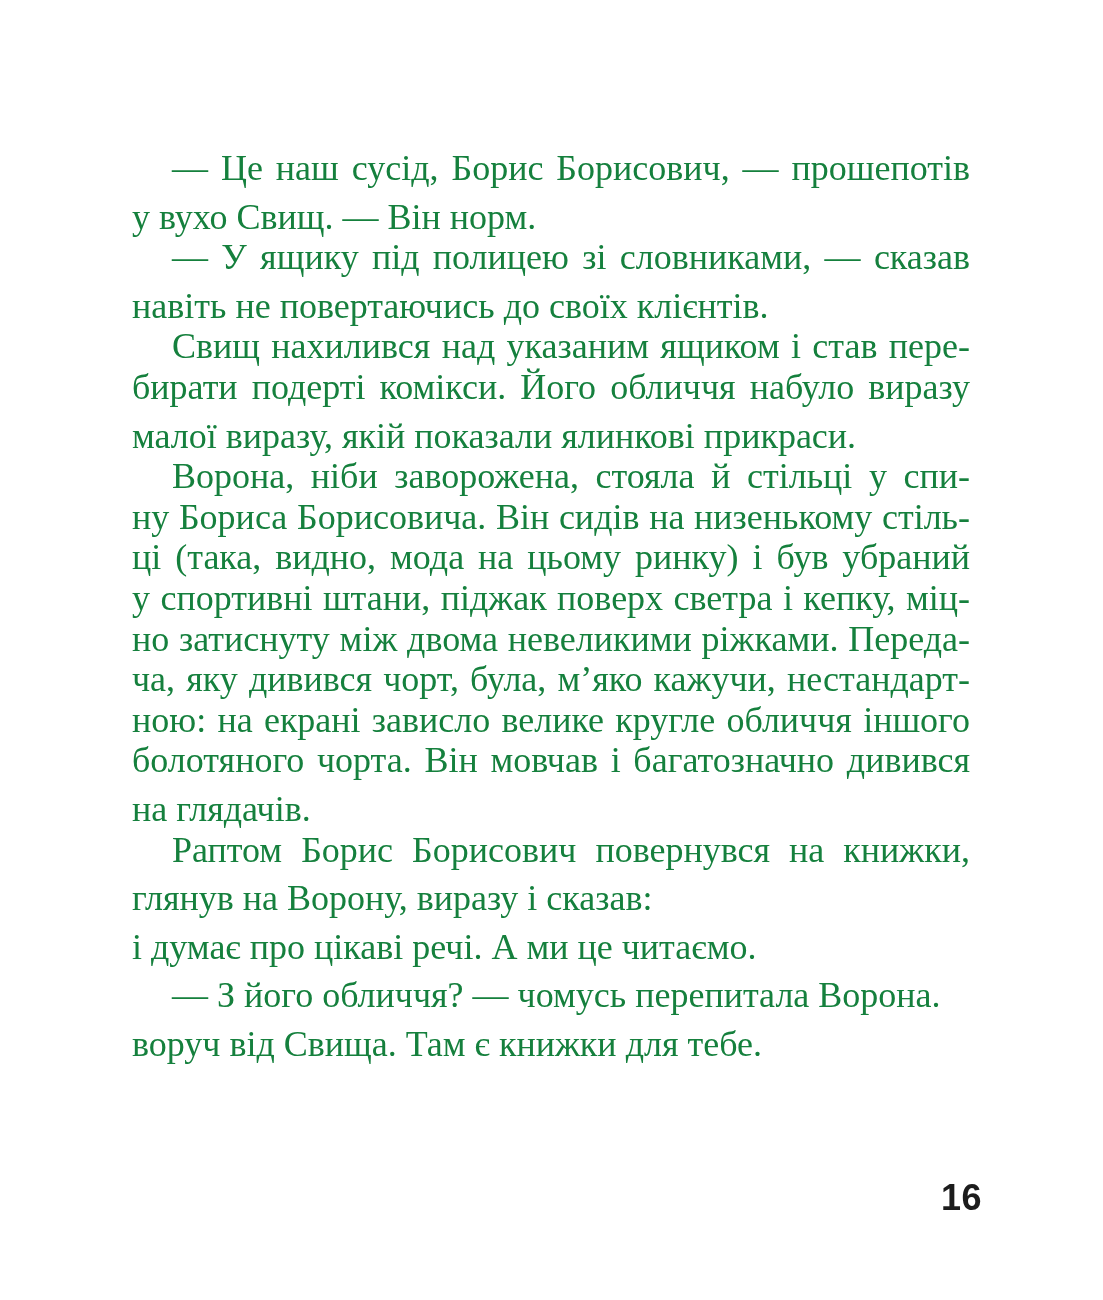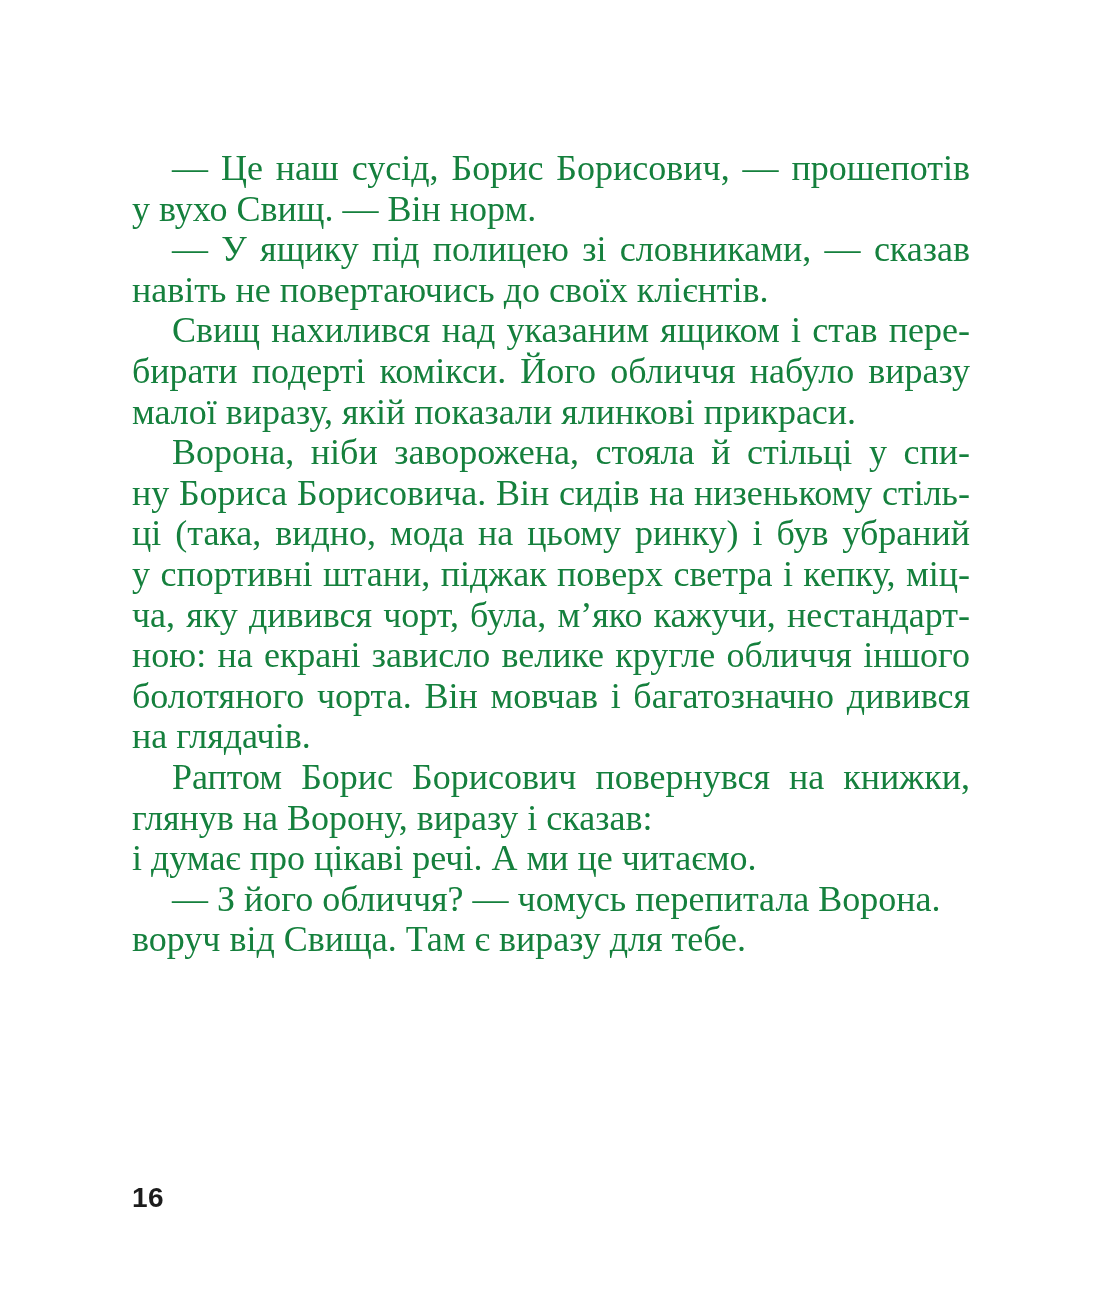--- a/index.html
+++ b/index.html
@@ -30,33 +30,34 @@
   }
   .line {
     height: 40.6px;
     overflow: hidden;
     text-align: justify;
     text-align-last: justify;
     white-space: normal;
   }
   .line.last {
     text-align-last: left;
+    margin-top: 8px;
   }
   .line.first {
     text-indent: 40px;
   }
   .page-number {
     position: absolute;
-    left: 132px;
+    left: 144px;
     width: 838px;
     top: 1184px;
-    text-align: left;
+    text-align: right;
     font-family: "Liberation Sans", "DejaVu Sans", sans-serif;
     font-weight: 700;
-    font-size: 28px;
+    font-size: 36px;
     line-height: 28px;
     color: #1c1c1c;
     letter-spacing: 0.5px;
   }
 </style>
 </head>
 <body>
 
 <div class="page">
   <main class="text-block">
@@ -71,33 +72,34 @@
       <div class="para">
         <div class="line first">Свищ нахилився над указаним ящиком і став пере-</div>
         <div class="line">бирати подерті комікси. Його обличчя набуло виразу</div>
         <div class="line last">малої виразу, якій показали ялинкові прикраси.</div>
       </div>
       <div class="para">
         <div class="line first">Ворона, ніби заворожена, стояла й стільці у спи-</div>
         <div class="line">ну Бориса Борисовича. Він сидів на низенькому стіль-</div>
         <div class="line">ці (така, видно, мода на цьому ринку) і був убраний</div>
         <div class="line">у спортивні штани, піджак поверх светра і кепку, міц-</div>
+        <div class="line">но затиснуту між двома невеликими ріжками. Переда-</div>
         <div class="line">ча, яку дивився чорт, була, м’яко кажучи, нестандарт-</div>
         <div class="line">ною: на екрані зависло велике кругле обличчя іншого</div>
         <div class="line">болотяного чорта. Він мовчав і багатозначно дивився</div>
         <div class="line last">на глядачів.</div>
       </div>
       <div class="para">
         <div class="line first">Раптом Борис Борисович повернувся на книжки, по-</div>
         <div class="line last">глянув на Ворону, виразу і сказав:</div>
       </div>
       <div class="para">
         <div class="line last">і думає про цікаві речі. А ми це читаємо.</div>
       </div>
       <div class="para">
         <div class="line first last">— З його обличчя? — чомусь перепитала Ворона.</div>
       </div>
       <div class="para">
-        <div class="line last">воруч від Свища. Там є виразу для тебе.</div>
+        <div class="line last">воруч від Свища. Там є книжки для тебе.</div>
       </div>
     </main>
   <div class="page-number">16</div>
 </div>
 
 </body></html>

